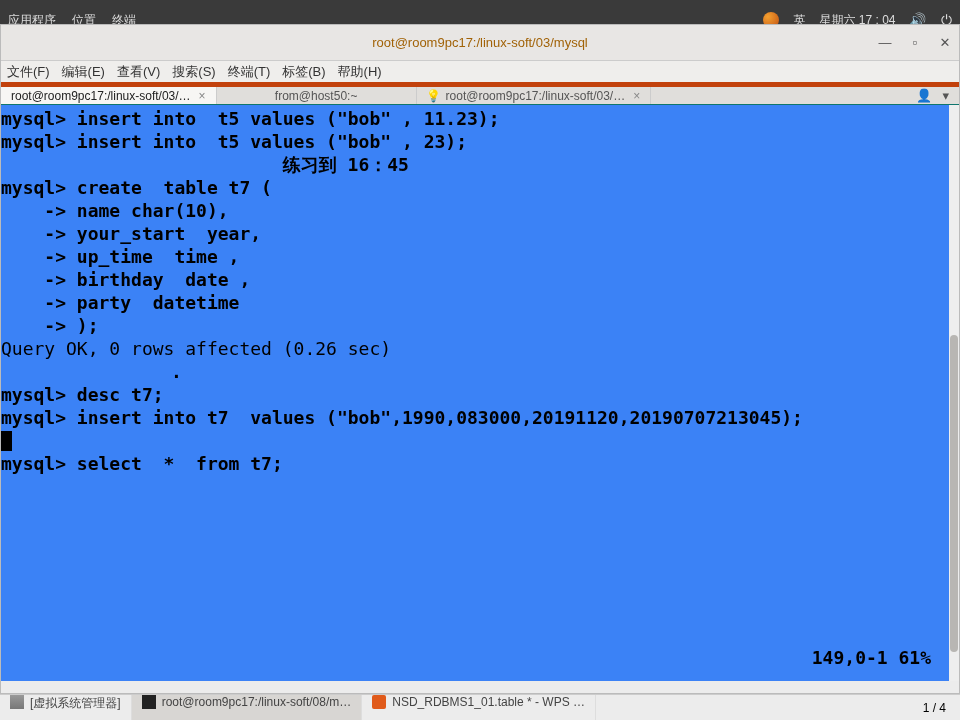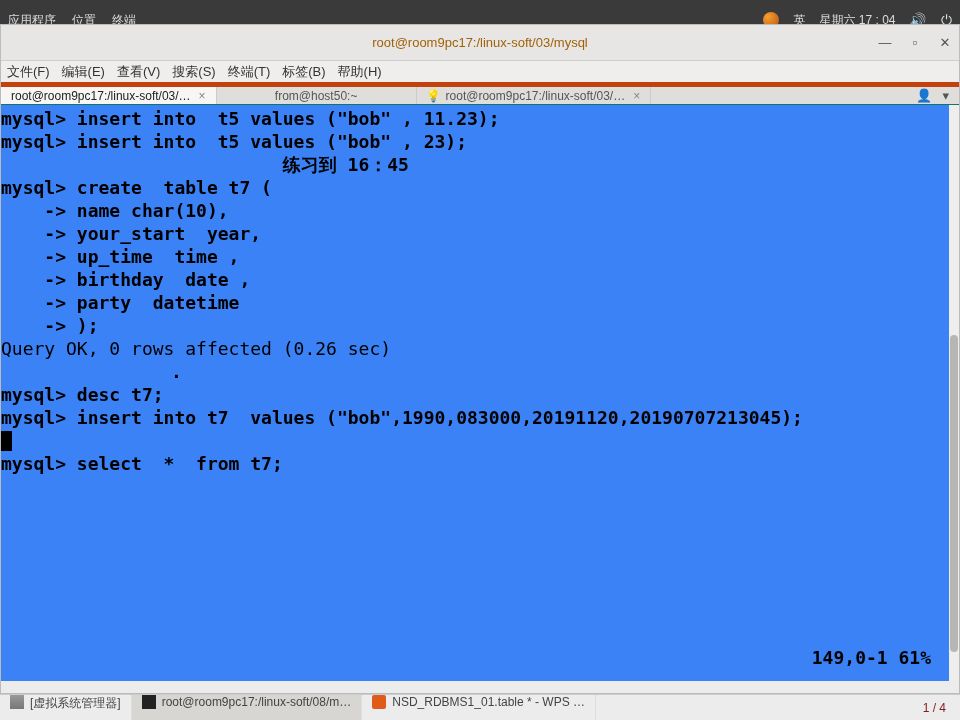--- a/index.html
+++ b/index.html
@@ -44,21 +44,21 @@
 .terminal .dot-line { padding-left: 170px; }
 
 
 .taskbar { position: absolute; left: 0; bottom: 0; width: 960px; height: 26px; background: #ececec; border-top: 1px solid #ccc; display: flex; align-items: center; font-size: 12px; color: #444; }
 .task-item { display: flex; align-items: flex-start; padding: 0 10px; height: 100%; border-right: 1px solid #ddd; gap: 6px; cursor: pointer; max-width: 250px; white-space: nowrap; overflow: hidden; text-overflow: ellipsis; }
 .task-item.active { background: #d8d6d3; }
 .task-item .ticon { width: 14px; height: 14px; display: inline-block; }
 .ticon.vmm { background: linear-gradient(#999,#777); }
 .ticon.term { background: #222; }
 .ticon.wps { background: #e05a1a; border-radius: 2px; }
-.taskbar .ws { margin-left: auto; padding: 0 14px; font-size: 12px; color: #7f1d1d; }
+.taskbar .ws { margin-left: auto; padding: 0 14px; font-size: 12px; color: #000000; }
 </style>
 </head>
 <body>
 
 <div class="top-panel">
   <div class="left-items">
     <span>应用程序</span>
     <span>位置</span>
     <span>终端</span>
   </div>

